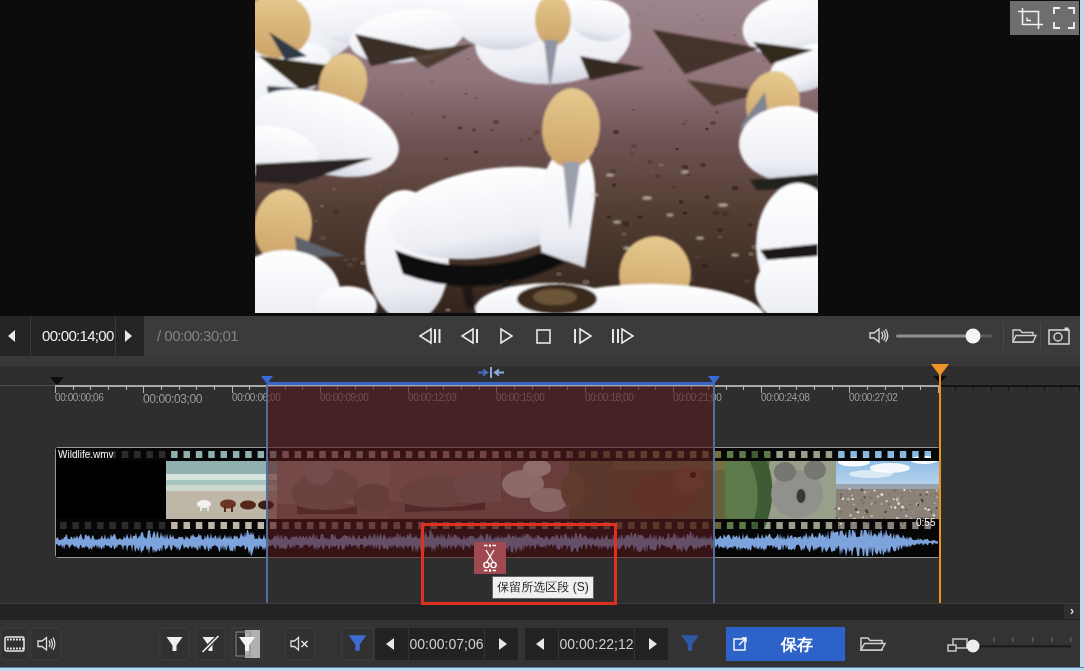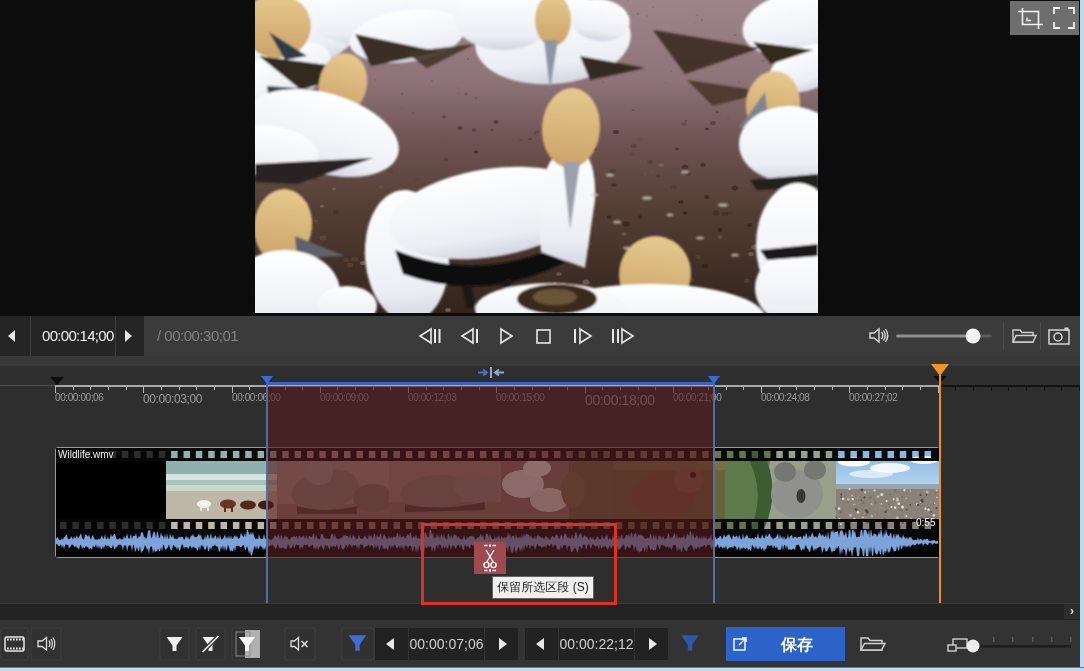--- a/index.html
+++ b/index.html
@@ -545,21 +545,21 @@
     <div style="position:absolute;left:1025.9px;top:386px;width:1px;height:5px;background:#161616"></div>
     <div style="position:absolute;left:1043.5px;top:386px;width:1px;height:5px;background:#161616"></div>
     <div style="position:absolute;left:1061.2px;top:386px;width:1px;height:5px;background:#161616"></div>
     <div style="position:absolute;left:1078.8px;top:386px;width:1px;height:5px;background:#161616"></div>
 <div style="position:absolute;left:55px;top:392px;font-size:10px;letter-spacing:-0.4px;color:#9d9d9d;white-space:nowrap">00:00:00;06</div>
     <div style="position:absolute;left:143px;top:392px;font-size:12px;letter-spacing:-0.4px;color:#9d9d9d;white-space:nowrap">00:00:03;00</div>
     <div style="position:absolute;left:232px;top:392px;font-size:10px;letter-spacing:-0.4px;color:#9d9d9d;white-space:nowrap">00:00:06;00</div>
     <div style="position:absolute;left:320px;top:392px;font-size:10px;letter-spacing:-0.4px;color:#9d9d9d;white-space:nowrap">00:00:09;00</div>
     <div style="position:absolute;left:408px;top:392px;font-size:10px;letter-spacing:-0.4px;color:#9d9d9d;white-space:nowrap">00:00:12;03</div>
     <div style="position:absolute;left:496px;top:392px;font-size:10px;letter-spacing:-0.4px;color:#9d9d9d;white-space:nowrap">00:00:15;00</div>
-    <div style="position:absolute;left:585px;top:392px;font-size:14px;letter-spacing:-0.4px;color:#9d9d9d;white-space:nowrap">00:00:18;00</div>
+    <div style="position:absolute;left:585px;top:392px;font-size:10px;letter-spacing:-0.4px;color:#9d9d9d;white-space:nowrap">00:00:18;00</div>
     <div style="position:absolute;left:673px;top:392px;font-size:10px;letter-spacing:-0.4px;color:#9d9d9d;white-space:nowrap">00:00:21;00</div>
     <div style="position:absolute;left:761px;top:392px;font-size:10px;letter-spacing:-0.4px;color:#9d9d9d;white-space:nowrap">00:00:24;08</div>
     <div style="position:absolute;left:849px;top:392px;font-size:10px;letter-spacing:-0.4px;color:#9d9d9d;white-space:nowrap">00:00:27;02</div>
 <div class="abs" style="left:55px;top:447px;width:885px;height:111px;border:1px solid #9a9a9a;border-radius:3px;background:#0b0b0b;overflow:hidden"></div>
 
 <svg class="abs" style="left:56px;top:448px" width="883" height="109" viewBox="0 0 883 109">
 <defs>
 <linearGradient id="sky8" x1="0" y1="0" x2="0" y2="1">
           <stop offset="0" stop-color="#7fb2e2"></stop>
           <stop offset="0.6" stop-color="#c8dff0"></stop>

